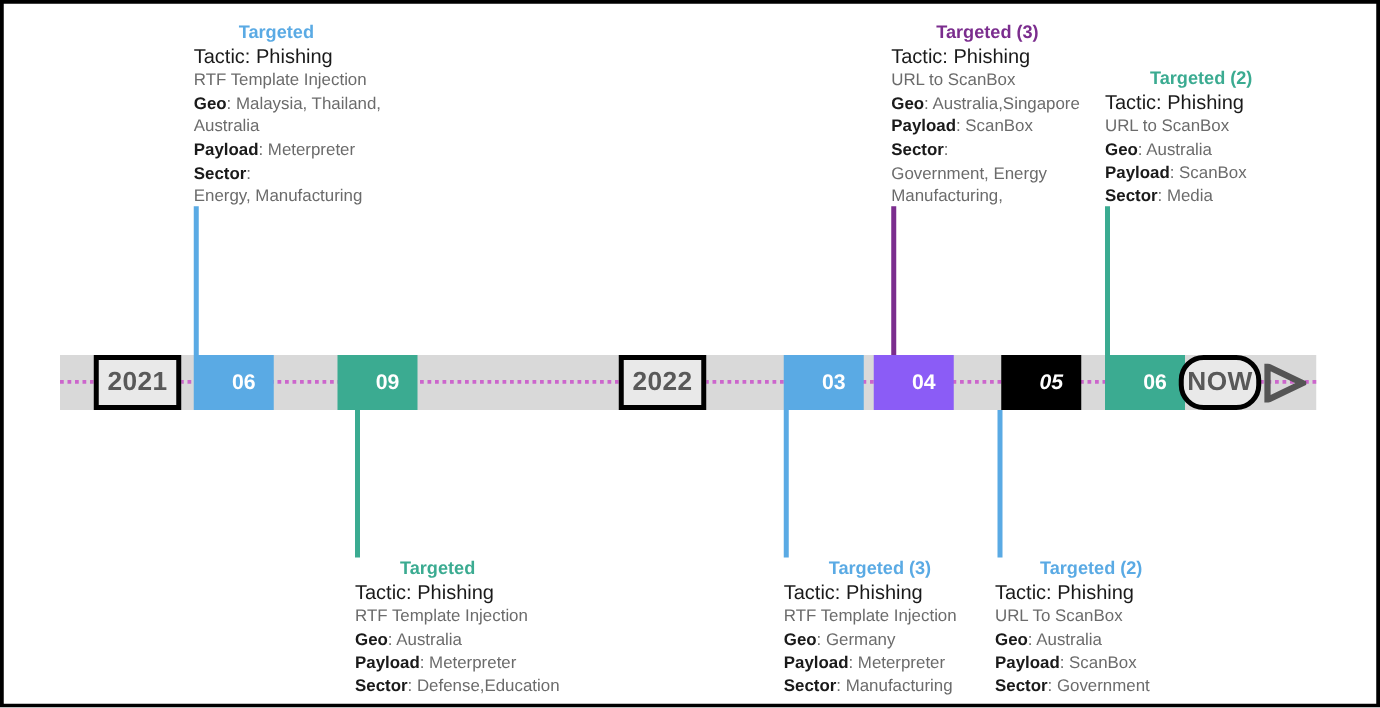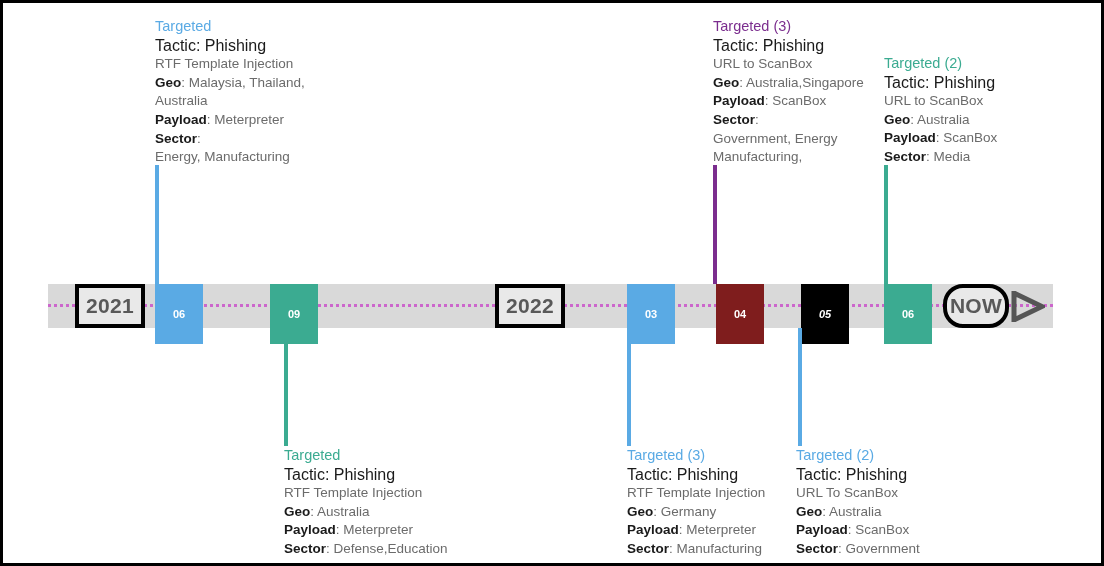--- a/index.html
+++ b/index.html
@@ -50,27 +50,28 @@
     justify-content: center;
     font-size: 21px;
     font-weight: bold;
     color: #595959;
     letter-spacing: 0.3px;
   }
 
   .monthbox {
     position: absolute;
     top: 281px;
-    height: 60px;
+    height: 44px;
     display: flex;
     align-items: center;
     justify-content: center;
-    font-size: 11px;
+    font-size: 17px;
     font-weight: bold;
     color: #ffffff;
+    padding-left: 16px;
   }
 
   .arrow {
     position: absolute;
     top: 288px;
     left: 1008px;
     width: 34px;
     height: 31px;
   }
 
@@ -82,23 +83,24 @@
 
   
   .callout {
     position: absolute;
     font-size: 13.5px;
     line-height: 18.6px;
     color: #6b6b6b;
   }
   .callout .head {
     font-size: 14.5px;
-    font-weight: normal;
+    font-weight: bold;
     display: block;
     margin-bottom: 1px;
+    margin-left: 36px;
   }
   .callout .tactic {
     font-size: 16px;
     font-weight: normal;
     color: #1a1a1a;
     display: block;
   }
   .callout .row {
     display: block;
     white-space: nowrap;
@@ -157,21 +159,21 @@
   <div class="yearbox" style="left:72px; width:70px;">2021</div>
 
   <div class="monthbox" style="left:152px; width:48px; background:#5aaae4;">06</div>
 
   <div class="monthbox" style="left:267px; width:48px; background:#3bab91;">09</div>
 
   <div class="yearbox" style="left:492px; width:70px;">2022</div>
 
   <div class="monthbox" style="left:624px; width:48px; background:#5aaae4;">03</div>
 
-  <div class="monthbox" style="left:713px; width:48px; background:#7f1d1d;">04</div>
+  <div class="monthbox" style="left:696px; width:48px; background:#8b5cf6;">04</div>
 
   <div class="monthbox" style="left:798px; width:48px; background:#000000;font-style:italic;">05</div>
 
   <div class="monthbox" style="left:881px; width:48px; background:#3bab91;">06</div>
 
   <div class="yearbox" style="left:940px; width:66px;border-radius:20px;">NOW</div>
 
   <div class="arrow">
     <svg width="34" height="31" viewBox="0 0 34 31">
       <polygon points="3,2 31,15.5 3,29" fill="none" stroke="#555555" stroke-width="5"></polygon>

